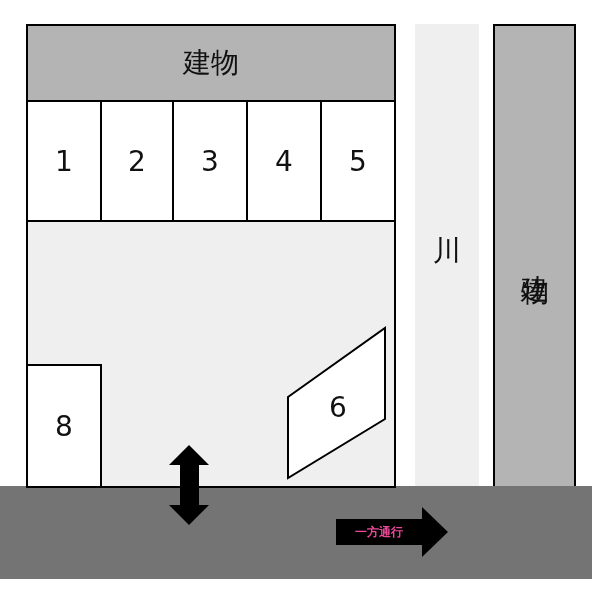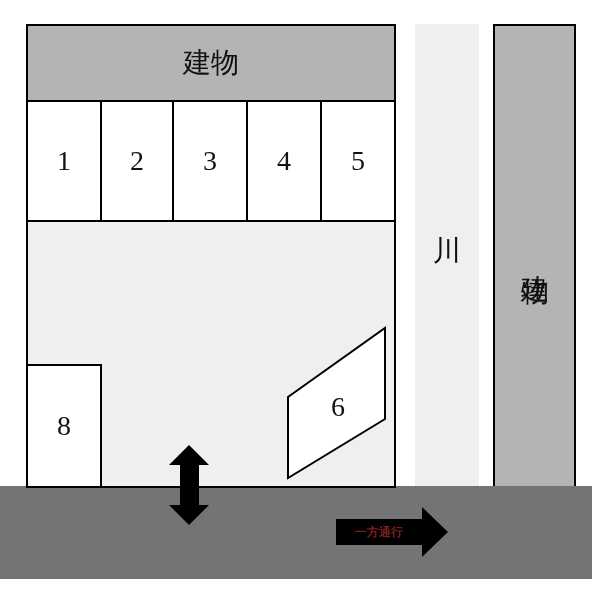--- a/index.html
+++ b/index.html
@@ -1,34 +1,34 @@
 <!DOCTYPE html>
 <html><head>
 <meta charset="utf-8">
 <style>
   html, body { margin:0; padding:0; background:#ffffff; }
   body { width:604px; height:591px; position:relative; overflow:hidden;
          font-family: "DejaVu Sans", "Liberation Sans", sans-serif; }
-  .abs { position:absolute; box-sizing:border-box;font-family:Liberation Serif, serif; }
+  .abs { position:absolute; box-sizing:border-box; }
   .lot { left:26px; top:24px; width:370px; height:464px; background:#efefef; border:2px solid #000; }
   .bldg-top { left:26px; top:24px; width:370px; height:78px; background:#b4b4b4; border:2px solid #000;
               display:flex; align-items:center; justify-content:center; font-size:28px; color:#111; }
   .slot { top:100px; height:122px; background:#fff; border:2px solid #000;
           display:flex; align-items:center; justify-content:center; font-size:28px; color:#111; }
   .river { left:415px; top:24px; width:64px; height:463px; background:#efefef;
            display:flex; align-items:center; justify-content:center; font-size:28px; color:#111; }
   .river span { margin-top:-10px; }
   .bldg-right { left:493px; top:24px; width:83px; height:464px; background:#b4b4b4; border:2px solid #000;
                 display:flex; align-items:center; justify-content:center; font-size:28px; color:#111;
                 writing-mode: vertical-rl; letter-spacing:4px; }
   .road { left:0; top:486px; width:592px; height:93px; background:#747474; }
   .slot8 { left:26px; top:364px; width:76px; height:124px; background:#fff; border:2px solid #000;
            display:flex; align-items:center; justify-content:center; font-size:28px; color:#111; }
   svg.overlay { position:absolute; left:0; top:0; }
-  .oneway-label { left:336px; top:519px; width:86px; height:26px; color:#7f1d1d; font-size:12px; font-weight:bold;
+  .oneway-label { left:336px; top:519px; width:86px; height:26px; color:#ec4899; font-size:12px; font-weight:bold;
                   display:flex; align-items:center; justify-content:center; letter-spacing:0;text-align:right; }
 </style>
 </head>
 <body>
 
 <div class="abs lot"></div>
 
 <div class="abs bldg-top">
   <span>建物</span>
 </div>

